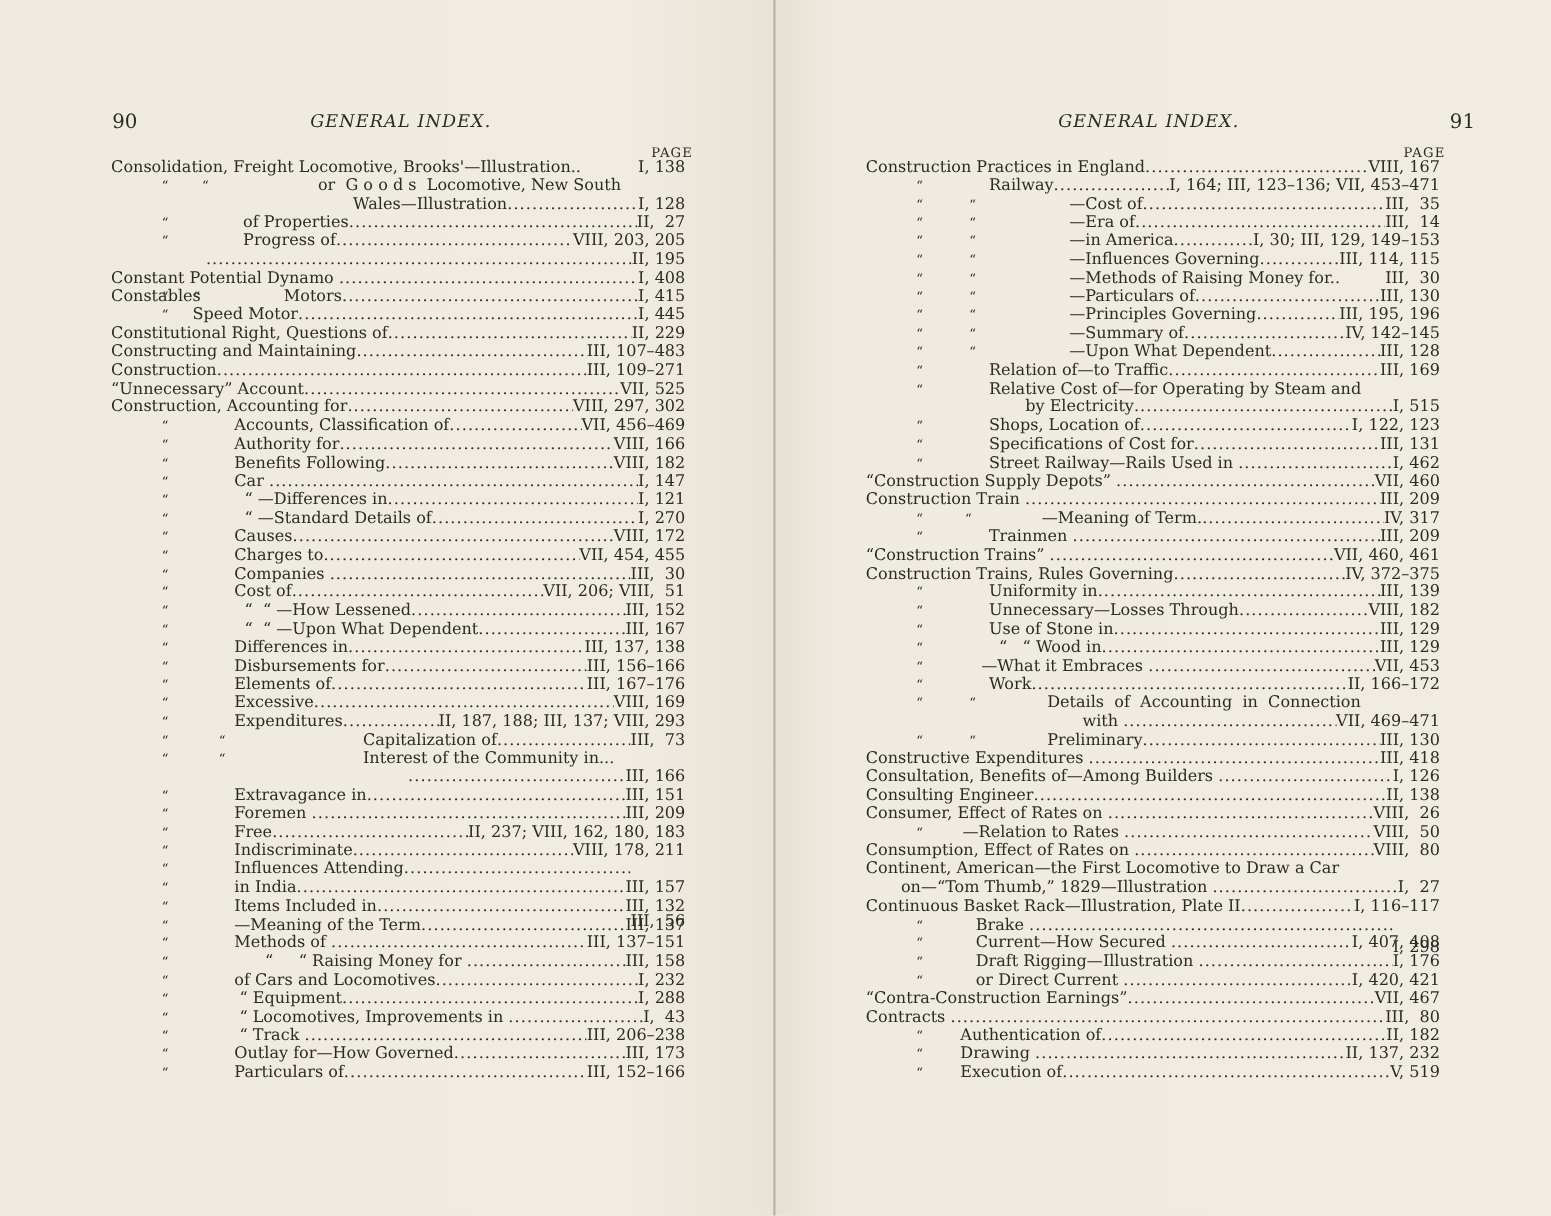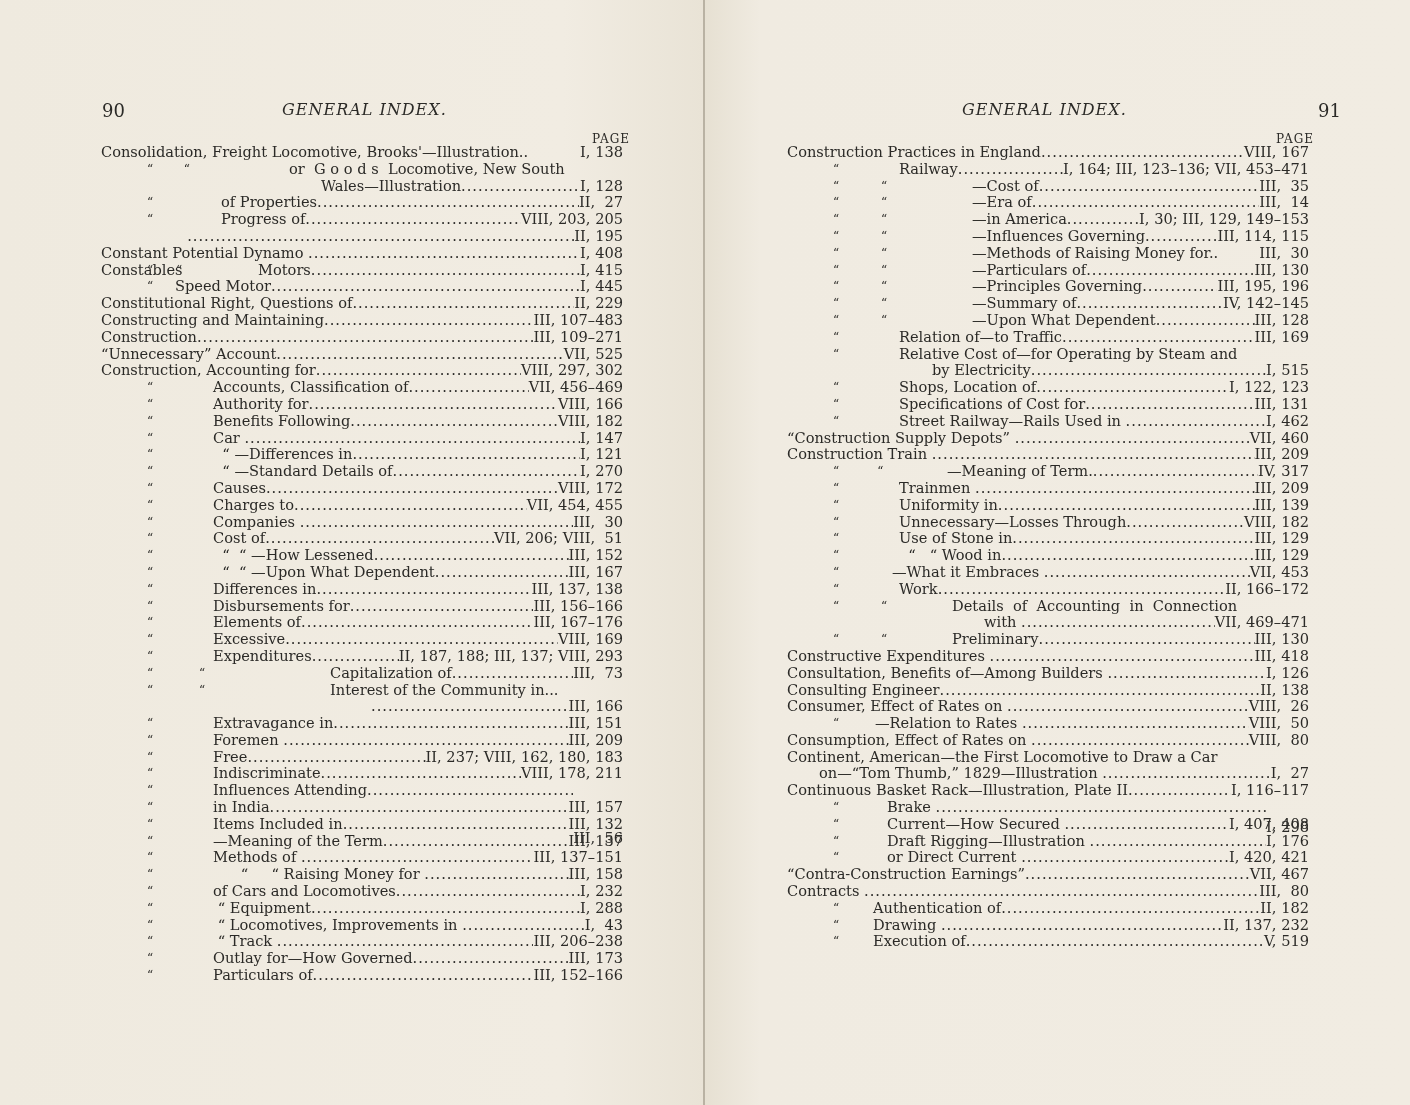--- a/index.html
+++ b/index.html
@@ -451,20 +451,30 @@
           <span class="dots"></span>
           <span class="ref" style="white-space: pre;">IV, 317</span>
         </div>
         <div class="row">
           <span class="ditto" style="left: 46px; white-space: pre;">“</span>
           <span class="txt" style="padding-left: 112px; white-space: pre;">Trainmen </span>
           <span class="dots"></span>
           <span class="ref" style="white-space: pre;">III, 209</span>
         </div>
         <div class="row">
+          <span class="txt" style="padding-left: 0px; white-space: pre;">“Construction Trains” </span>
+          <span class="dots"></span>
+          <span class="ref" style="white-space: pre;">VII, 460, 461</span>
+        </div>
+        <div class="row">
+          <span class="txt" style="padding-left: 0px; white-space: pre;">Construction Trains, Rules Governing</span>
+          <span class="dots"></span>
+          <span class="ref" style="white-space: pre;">IV, 372–375</span>
+        </div>
+        <div class="row">
           <span class="ditto" style="left: 46px; white-space: pre;">“</span>
           <span class="txt" style="padding-left: 112px; white-space: pre;">Uniformity in</span>
           <span class="dots"></span>
           <span class="ref" style="white-space: pre;">III, 139</span>
         </div>
         <div class="row">
           <span class="ditto" style="left: 46px; white-space: pre;">“</span>
           <span class="txt" style="padding-left: 112px; white-space: pre;">Unnecessary—Losses Through</span>
           <span class="dots"></span>
           <span class="ref" style="white-space: pre;">VIII, 182</span>

